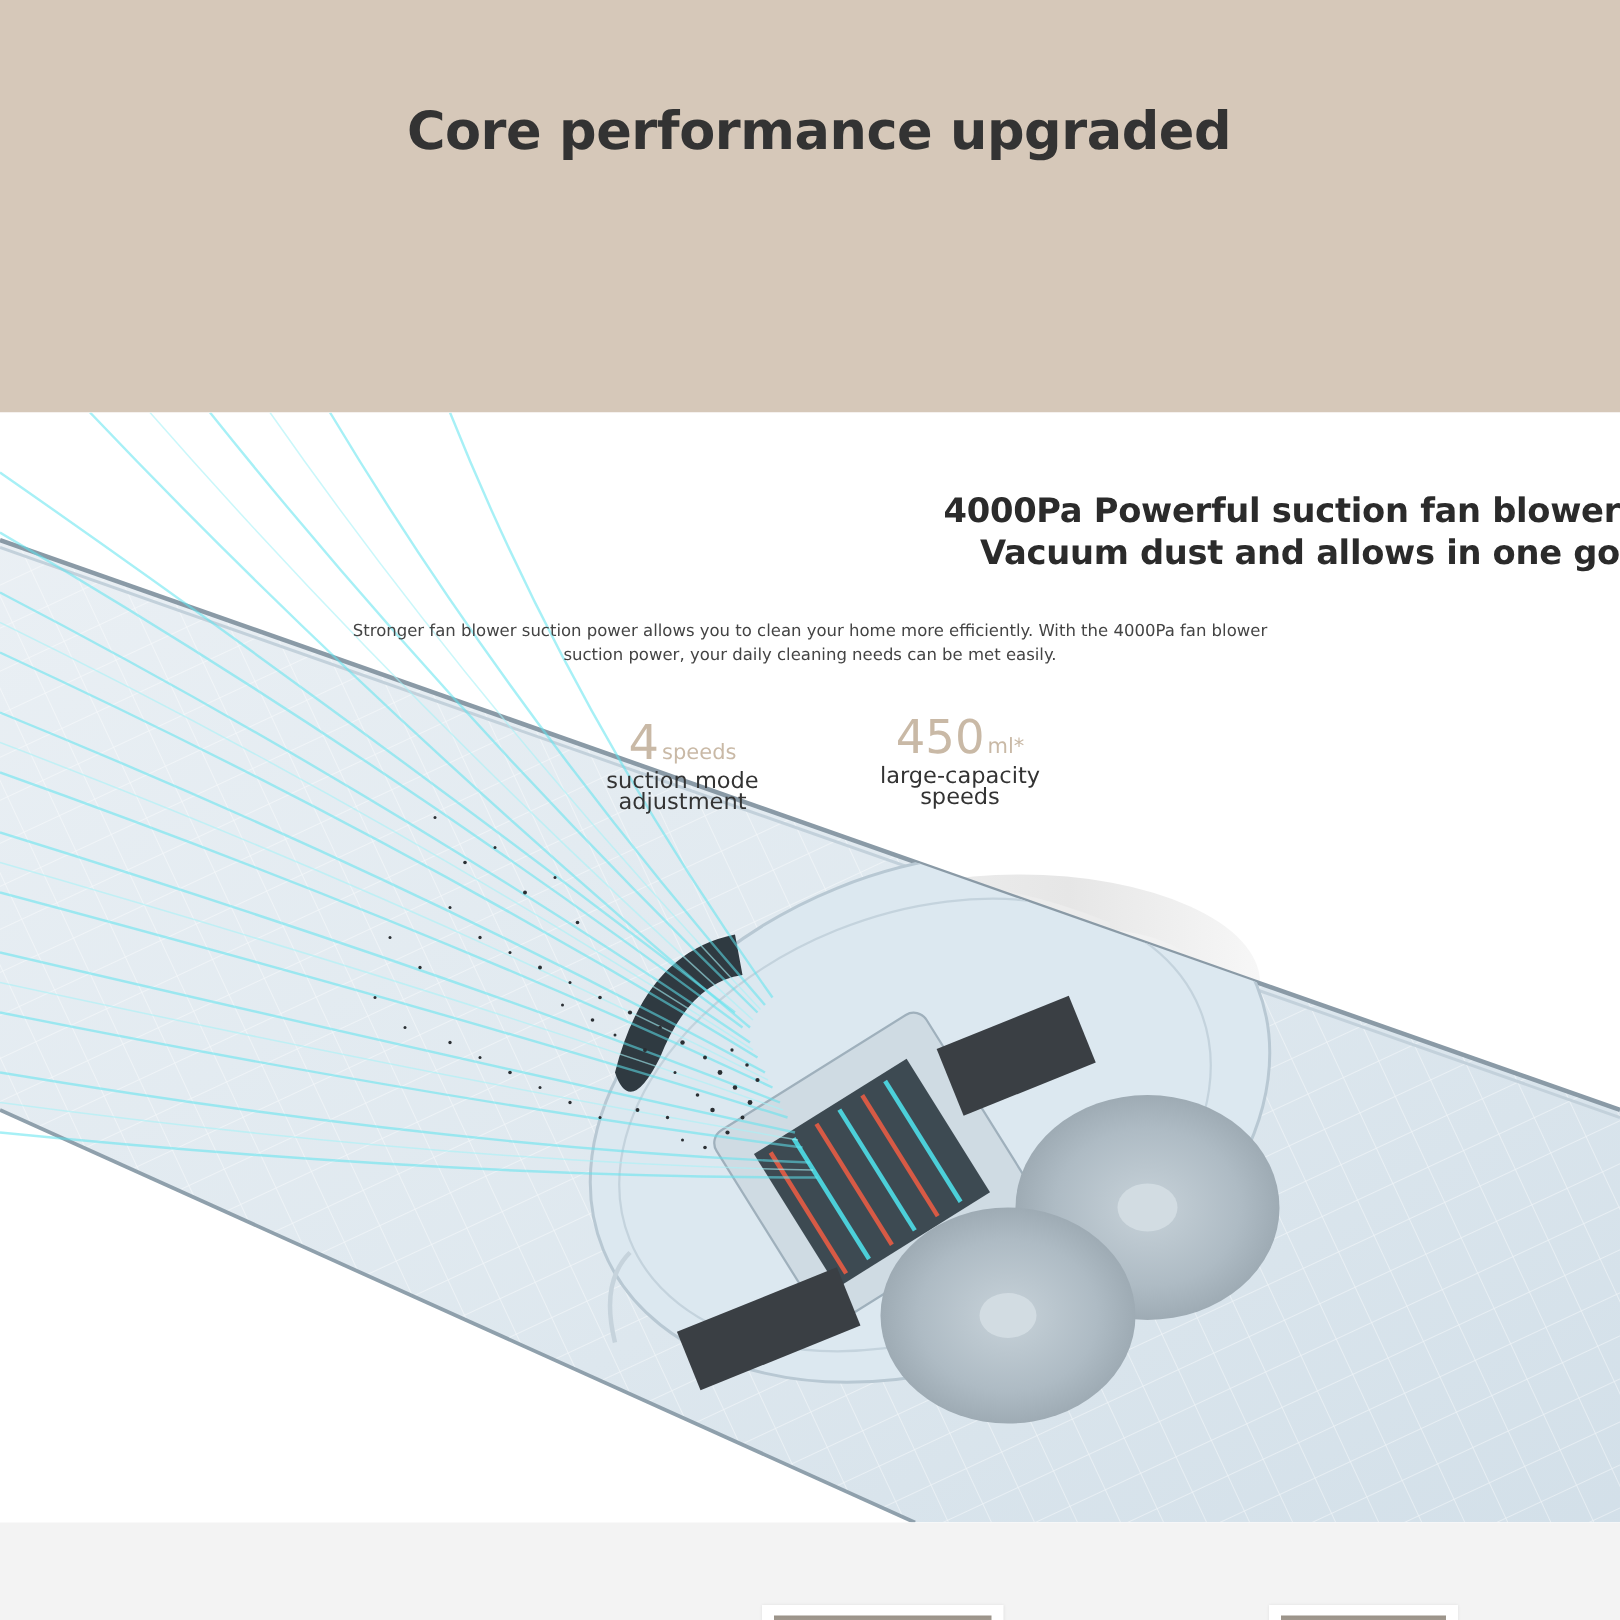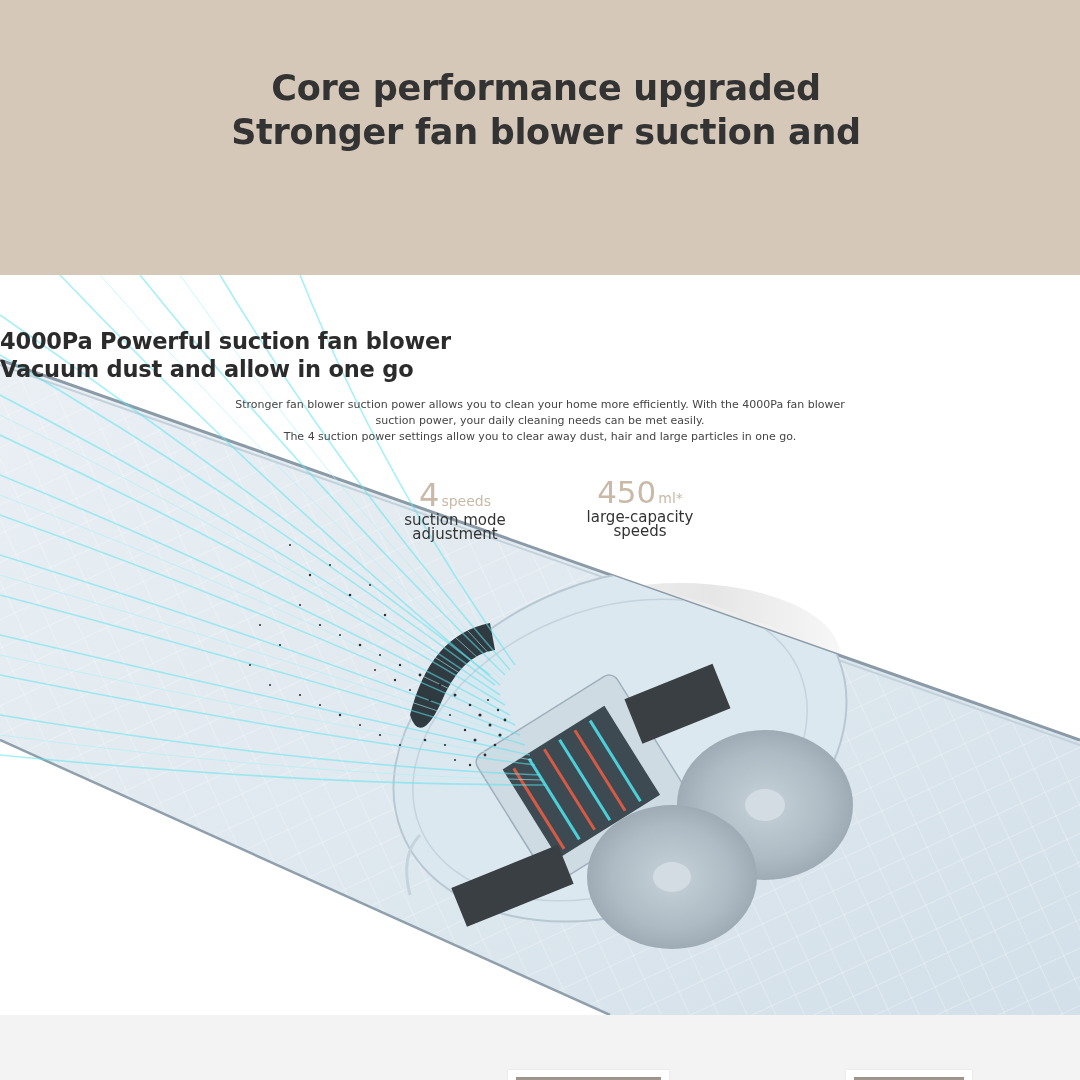--- a/index.html
+++ b/index.html
@@ -2,43 +2,42 @@
 <html><head>
 <meta charset="utf-8">
 <style>
   html, body { margin: 0; padding: 0; }
   body { width: 1080px; height: 1080px; overflow: hidden; background: #ffffff; font-family: "DejaVu Sans", "Liberation Sans", sans-serif; position: relative; }
   .hero-band { position: absolute; left: 0; top: 0; width: 1080px; height: 275px; background: #d6c8b9; }
   .hero-title { position: absolute; left: 0; top: 66px; width: 1080px; text-align: center; color: #333333; font-size: 35px; font-weight: bold; line-height: 44px; letter-spacing: -0.3px; }
   .hero-title div { white-space: nowrap; padding-left: 12px; }
   .feature { position: absolute; left: 0; top: 275px; width: 1080px; height: 740px; background: #ffffff; overflow: hidden; }
   .illus { position: absolute; left: 0; top: 0; width: 1080px; height: 740px; }
-  .feature-title { position: absolute; left: 0; top: 52px; width: 1080px; text-align: left; color: #2b2b2b; font-size: 22.5px; font-weight: bold; line-height: 28px; letter-spacing: -0.2px; }
-  .feature-desc { position: absolute; left: 0; top: 122px; width: 1080px; text-align: center; color: #444444; font-size: 11px; line-height: 16px; }
+  .feature-title { position: absolute; left: 0; top: 52px; width: 1080px; text-align: right; color: #2b2b2b; font-size: 22.5px; font-weight: bold; line-height: 28px; letter-spacing: -0.2px; }
+  .feature-desc { position: absolute; left: 0; top: 138px; width: 1080px; text-align: center; color: #444444; font-size: 11px; line-height: 16px; }
   .stat { position: absolute; text-align: center; }
   .stat-1 { left: 380px; top: 200px; width: 150px; }
   .stat-2 { left: 560px; top: 197px; width: 160px; }
   .stat-value { color: #c9b9a6; display: inline-block; white-space: nowrap; }
   .stat-value .num { font-size: 32px; line-height: 40px; }
   .stat-2 .stat-value .num { font-size: 31px; }
   .stat-value .unit { font-size: 14px; margin-left: 2px; }
   .stat-label { color: #333333; font-size: 15px; line-height: 14px; margin-top: -2px; }
   .bottom-band { position: absolute; left: 0; top: 1015px; width: 1080px; height: 65px; background: #f3f3f3; }
   .card { position: absolute; top: 55px; height: 20px; background: #ffffff; box-shadow: 0 0 2px rgba(0,0,0,0.08); }
   .card-1 { left: 508px; width: 161px; }
   .card-2 { left: 846px; width: 126px; }
   .card-img { position: absolute; left: 8px; right: 8px; top: 7px; bottom: 0; background: linear-gradient(#9a9288, #b8b0a6); }
 </style>
 </head>
 <body>
 
 <div class="hero-band">
   <div class="hero-title">
     <div>Core performance upgraded</div>
-    <div>Stronger fan blower suction and</div>
   </div>
 </div>
 
 <div class="feature">
   <svg class="illus" viewBox="0 0 1080 740" xmlns="http://www.w3.org/2000/svg">
     <defs>
       <linearGradient id="glassGrad" x1="0" y1="0" x2="1" y2="1">
         <stop offset="0" stop-color="#e8eef3"></stop>
         <stop offset="0.5" stop-color="#dde7ee"></stop>
         <stop offset="1" stop-color="#cfdde7"></stop>
@@ -171,27 +170,26 @@
         <circle cx="455" cy="485" r="1"></circle>
         <circle cx="500" cy="460" r="1.6"></circle>
       <circle cx="505" cy="445" r="1.4"></circle>
         <circle cx="498" cy="435" r="1.2"></circle>
         <circle cx="488" cy="425" r="1.1"></circle>
     </g>
   </svg>
 
   <div class="feature-title">
     <div>4000Pa Powerful suction fan blower</div>
-    <div>Vacuum dust and allow in one go</div>
+    <div>Vacuum dust and allows in one go</div>
   </div>
 
   <div class="feature-desc">
     <div>Stronger fan blower suction power allows you to clean your home more efficiently. With the 4000Pa fan blower</div>
     <div>suction power, your daily cleaning needs can be met easily.</div>
-    <div>The 4 suction power settings allow you to clear away dust, hair and large particles in one go.</div>
   </div>
 
   <div class="stat stat-1">
     <div class="stat-value">
       <span class="num">4</span><span class="unit">speeds</span>
     </div>
     <div class="stat-label">suction mode adjustment</div>
   </div>
 
   <div class="stat stat-2">

